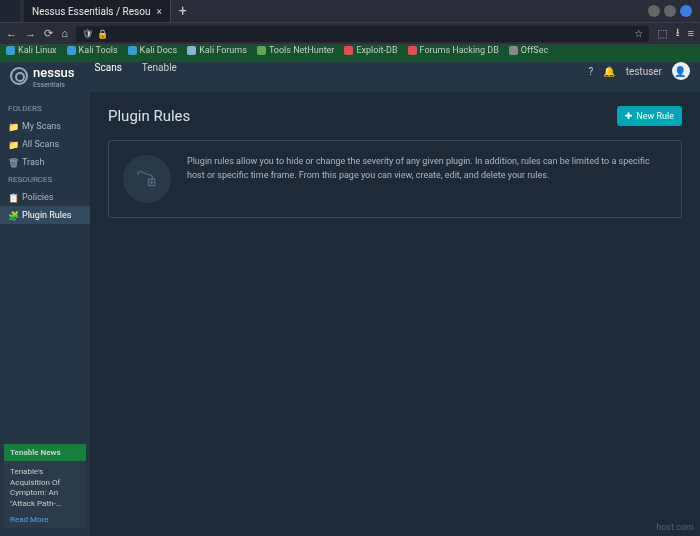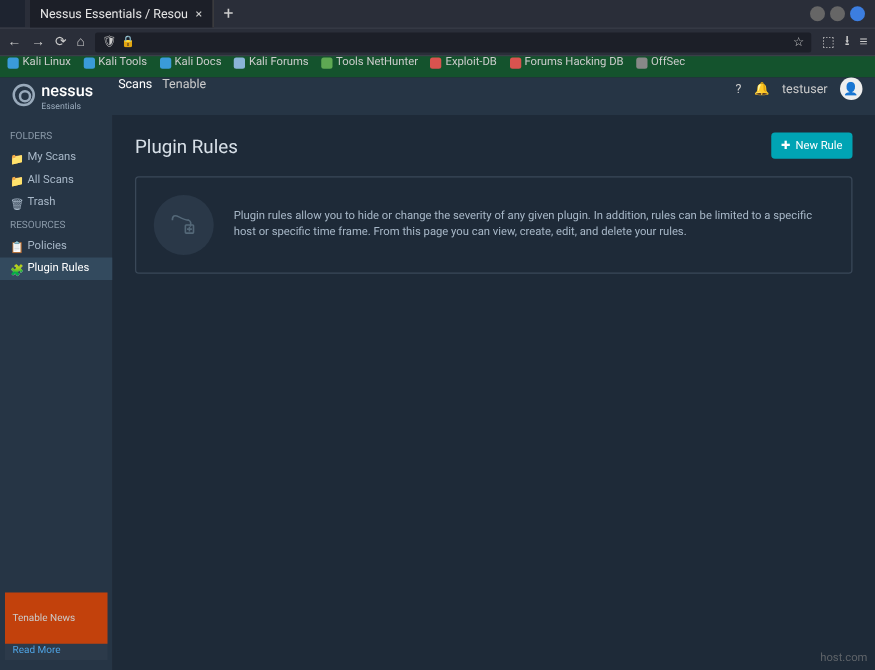--- a/index.html
+++ b/index.html
@@ -21,43 +21,43 @@
 .bookmarks { height:18px; background:#14532d; display:flex; align-items:flex-start; padding:0 6px; gap:10px; border-top:1px solid #3a3e48; font-size:9px; color:#ccc; }
 .bm{display:flex;align-items:center;gap:3px;cursor:pointer;white-space:nowrap}
 .bm-icon{width:9px;height:9px;display:inline-block;border-radius:2px}
 .kali{background:#3a9bd9}.docs{background:#3a9bd9}.forums{background:#8ab4d8}.nh{background:#5ea853}.exp{background:#d9534f}.ghdb{background:#d9534f}.offsec{background:#888}
 .app-header { height:30px; background:#263545; display:flex; align-items:flex-start; padding:0 10px; gap:20px; }
 .logo { display:flex; align-items:center; gap:5px; }
 .logo-circle{width:18px;height:18px;border:2px solid #9ab;border-radius:50%;position:relative}
 .logo-circle:after{content:"";position:absolute;width:6px;height:6px;border:2px solid #9ab;border-radius:50%;top:3px;left:3px}
 .logo-text{color:#fff;font-size:13px;font-weight:500;line-height:1}
 .logo-sub{color:#9ab;font-size:7px;display:block}
-.app-nav{display:flex;gap:8px;font-size:10px}
+.app-nav{display:flex;gap:20px;font-size:10px}
 .app-nav span{color:#ccc;cursor:pointer}
 .app-nav .active{color:#fff}
 .app-ctrl{margin-left:auto;display:flex;align-items:center;gap:10px;color:#ccc;font-size:10px}
 .avatar{width:18px;height:18px;background:#eee;border-radius:50%;display:flex;align-items:center;justify-content:center;color:#263545;font-size:10px}
 .content{display:flex;height:calc(536px - 92px);}
 .sidebar{width:90px;background:#263545;padding:8px 0;display:flex;flex-direction:column;font-size:9px;position:relative}
 .side-hdr{color:#8a99a8;font-size:8px;padding:4px 8px;text-transform:uppercase}
 .side-item{padding:4px 8px;color:#a8b8c8;cursor:pointer;display:flex;align-items:center;gap:5px}
 .side-item.active{background:#334a5e;color:#fff}
 .side-ico{width:9px;height:9px;display:inline-block}
 .main{flex:1;background:#1e2a38;padding:14px 18px;position:relative}
 .page-head{display:flex;align-items:center;justify-content:space-between;margin-bottom:14px}
 .page-title{color:#d8e0e8;font-size:15px;font-weight:400}
 .new-btn{background:#00a4b4;color:#fff;font-size:9px;padding:5px 8px;border:none;border-radius:3px;display:flex;align-items:center;gap:4px;cursor:pointer}
-.info-panel{border:1px solid #3a4858;border-radius:3px;display:flex;padding:14px;gap:16px;align-items:center;margin-bottom:12px}
+.info-panel{border:1px solid #3a4858;border-radius:3px;display:flex;padding:14px;gap:16px;align-items:flex-start;margin-bottom:12px}
 .info-icon{width:48px;height:48px;border-radius:50%;background:#2a3848;display:flex;align-items:center;justify-content:center;flex-shrink:0}
 .info-icon svg{width:26px;height:26px;stroke:#546878;fill:none;stroke-width:2}
 .info-text{color:#a8b8c8;font-size:9px;line-height:1.5}
 .empty-panel{border:1px solid #3a4858;border-radius:3px;padding:14px;text-align:center;font-size:9px;color:#a8b8c8}
 .empty-panel a{color:#4fa3e3;cursor:pointer}
 .news{position:absolute;bottom:8px;left:4px;width:82px;background:#2c3a4a;font-size:8px;color:#ccc}
-.news-hdr{background:#c2410c;padding:16px 6px;font-weight:400}
+.news-hdr{background:#15803d;padding:4px 6px;font-weight:700}
 .news-body{padding:6px;line-height:1.3}
 .news-link{display:block;padding:0 6px 4px;color:#4fa3e3;cursor:pointer}
 .watermark{position:absolute;bottom:4px;right:6px;font-size:9px;color:#888;opacity:.6}
 </style>
 </head>
 <body>
 
 <div class="titlebar">
   <div class="tab">
     <span>Nessus Essentials / Resou</span>
@@ -163,20 +163,21 @@
         <span class="side-ico">📋</span>
         <span>Policies</span>
       </div>
     <div class="side-item active">
         <span class="side-ico">🧩</span>
         <span>Plugin Rules</span>
       </div>
 
     <div class="news">
       <div class="news-hdr">Tenable News</div>
+      <div class="news-body">Tenable's Acquisition Of Cymptom: An "Attack Path-...</div>
       <a class="news-link">Read More</a>
     </div>
   </div>
 
   <div class="main">
     <div class="page-head">
       <div class="page-title">Plugin Rules</div>
       <button class="new-btn">
         <span>✚</span>
         <span>New Rule</span>

